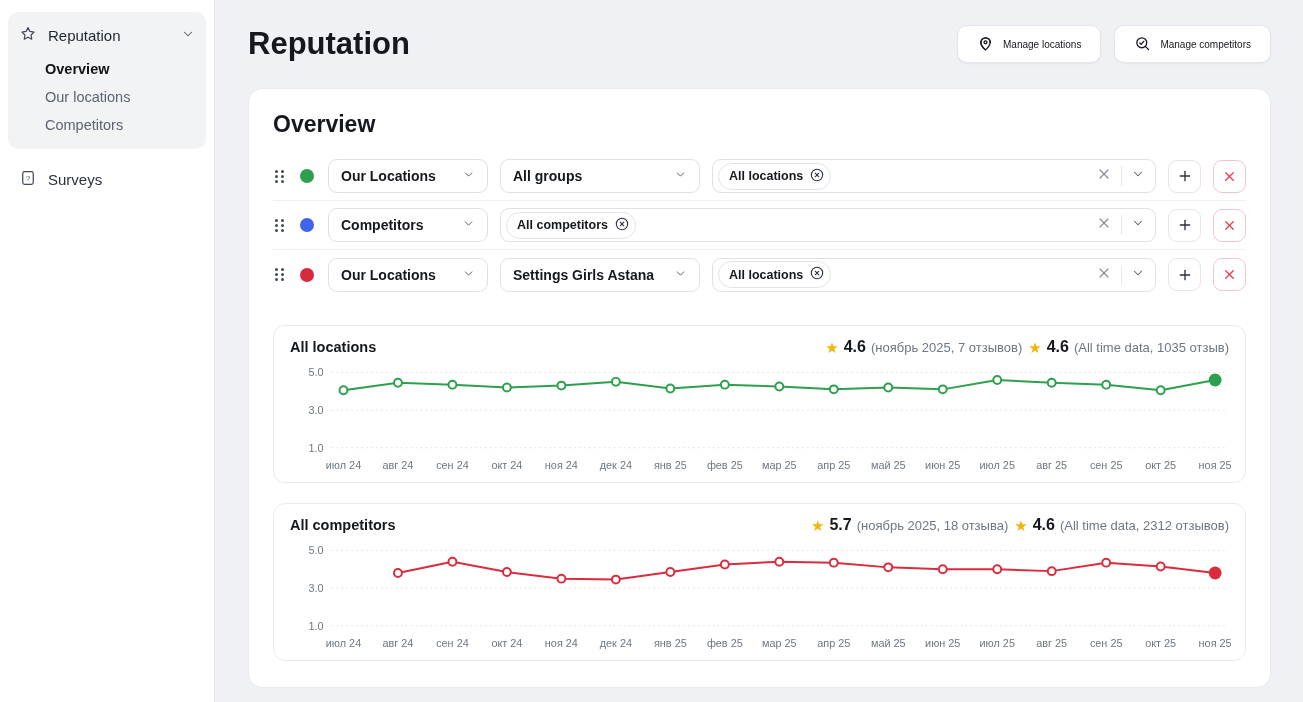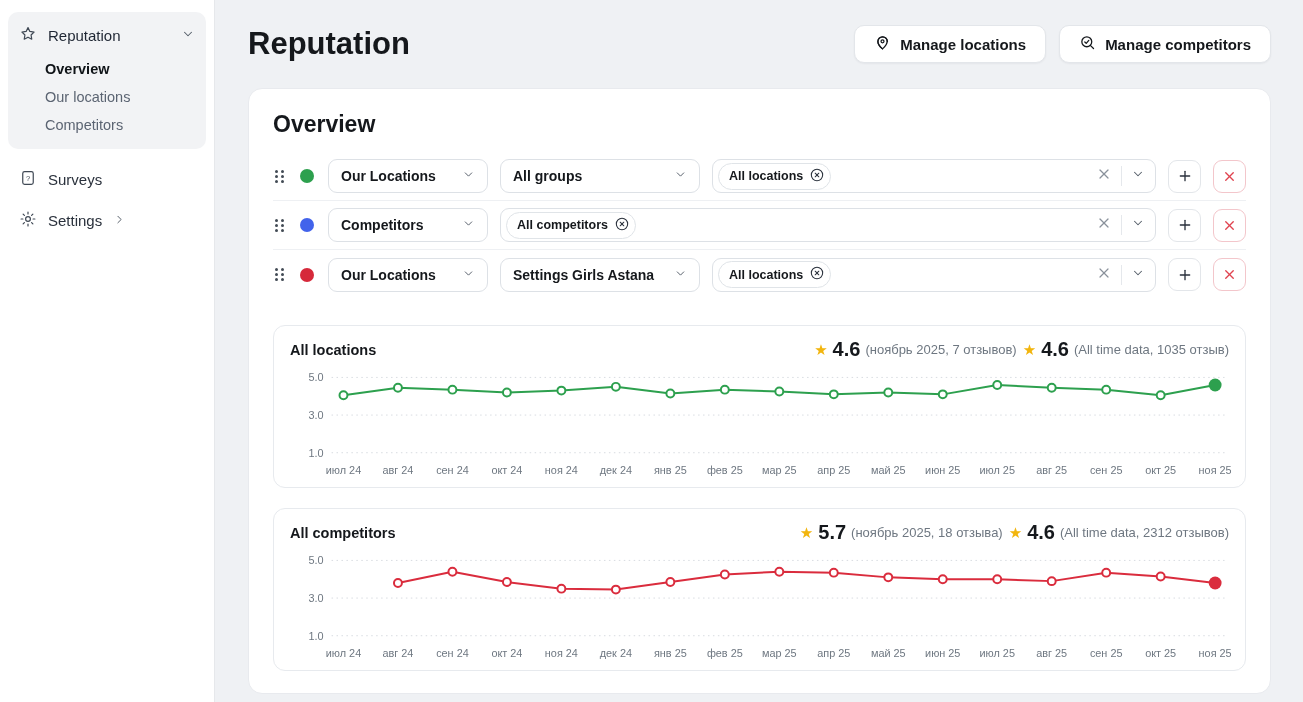--- a/index.html
+++ b/index.html
@@ -25,21 +25,21 @@
   .icon-stroke { stroke:#3f4854; fill:none; stroke-width:1.6; stroke-linecap:round; stroke-linejoin:round; }
   .chev { stroke:#555e69; fill:none; stroke-width:1.8; stroke-linecap:round; stroke-linejoin:round; }
   
   .main { margin-left:216px; }
   .page-head { display:flex; justify-content:space-between; align-items:center; padding:25px 32px 21px; }
   .page-title { font-size:31px; font-weight:600; color:#15181c; }
   .head-buttons { display:flex; gap:13px; }
   .btn-white {
     display:flex; align-items:center; gap:9px; background:#fff;
     border:1px solid #e3e6ea; border-radius:10px; height:38px; padding:0 19px;
-    font-size:15px; font-weight:700; color:#15181c; cursor:pointer;
+    font-size:10px; font-weight:400; color:#15181c; cursor:pointer;
     box-shadow:0 1px 2px rgba(16,24,40,.05);
   }
   .card {
     margin:4px 32px 0; background:#fff; border:1px solid #e8eaee;
     border-radius:14px; padding:22px 24px; min-height:600px;
   }
   .card-title { font-size:23px; font-weight:600; margin-bottom:14px; }
   
   .filter-row { display:flex; align-items:center; gap:12px; padding:8px 0; height:49px; }
   .filter-row.sep { border-bottom:1px solid #eef0f3; }
@@ -69,21 +69,21 @@
   }
   .sq-btn.danger { border-color:#f3c6cb; }
   
   .chart-card { border:1px solid #e7eaee; border-radius:12px; padding:10px 14px 6px; margin-top:20px; }
   .chart-card.first { margin-top:26px; }
   .chart-head { display:flex; justify-content:space-between; align-items:center; padding:2px 2px 2px; }
   .chart-title { font-size:14.5px; font-weight:700; color:#15181c; }
   .badges { display:flex; align-items:center; gap:6px; font-size:13px; color:#6e7781; }
   .badge { display:flex; align-items:center; gap:5px; }
   .badge .star { color:#f2b50e; font-size:15px; line-height:1; }
-  .badge .val { font-size:20px; font-weight:700; color:#15181c; }
+  .badge .val { font-size:16px; font-weight:700; color:#15181c; }
   .chart-plot svg { display:block; }
 </style>
 </head>
 <body>
 
 <nav class="sidebar">
   <div class="side-group">
     <div class="side-row">
       <span>
         <svg width="18" height="18" viewBox="0 0 24 24" class="icon-stroke">
@@ -106,34 +106,20 @@
     <span>
       <svg width="18" height="18" viewBox="0 0 24 24" class="icon-stroke">
           <rect x="5" y="3.5" width="14" height="17" rx="2.5"></rect>
           <text x="12" y="15.5" text-anchor="middle" font-size="10" fill="#3f4854" stroke="none" font-family="Liberation Sans, sans-serif">?</text>
         </svg>
     </span>
     <span>Surveys</span>
   </div>
 
 
-  <div class="side-item">
-    <span>
-      <svg width="18" height="18" viewBox="0 0 24 24" class="icon-stroke">
-          <circle cx="12" cy="12" r="3.2"></circle>
-          <path d="M12 2.8v2.4M12 18.8v2.4M21.2 12h-2.4M5.2 12H2.8M18.5 5.5l-1.7 1.7M7.2 16.8l-1.7 1.7M18.5 18.5l-1.7-1.7M7.2 7.2L5.5 5.5"></path>
-        </svg>
-    </span>
-    <span class="grow">Settings</span>
-    <span>
-      <svg width="13" height="13" viewBox="0 0 24 24" class="chev">
-          <polyline points="9 6 15 12 9 18"></polyline>
-        </svg>
-    </span>
-  </div>
 </nav>
 
 <div class="main">
   <div class="page-head">
     <div class="page-title">Reputation</div>
     <div class="head-buttons">
       <button class="btn-white">
         <span>
           <svg width="17" height="17" viewBox="0 0 24 24" style="stroke:#15181c;fill:none;stroke-width:1.8;stroke-linecap:round;stroke-linejoin:round">
               <path d="M12 21s-6.5-5.4-6.5-10.2A6.5 6.5 0 0 1 19 10.8? "></path>

